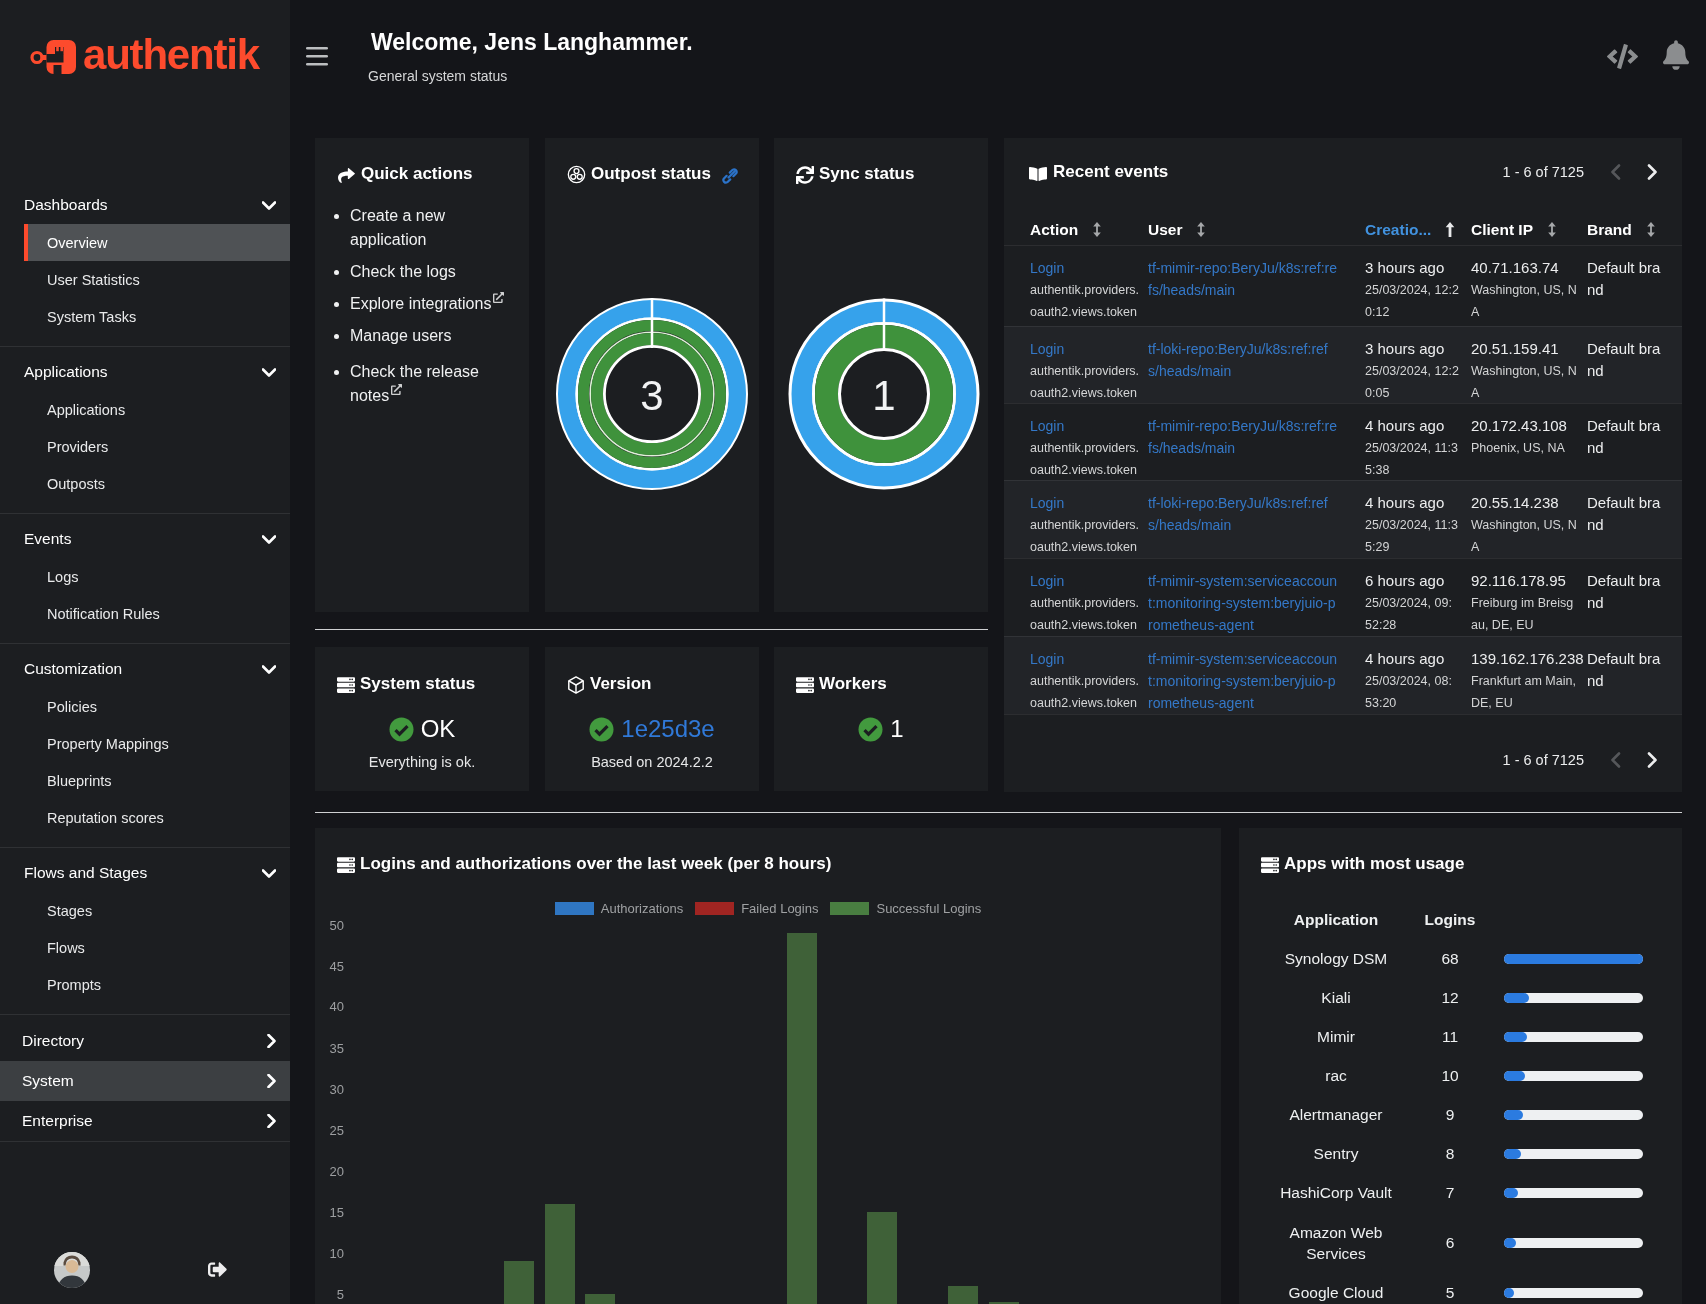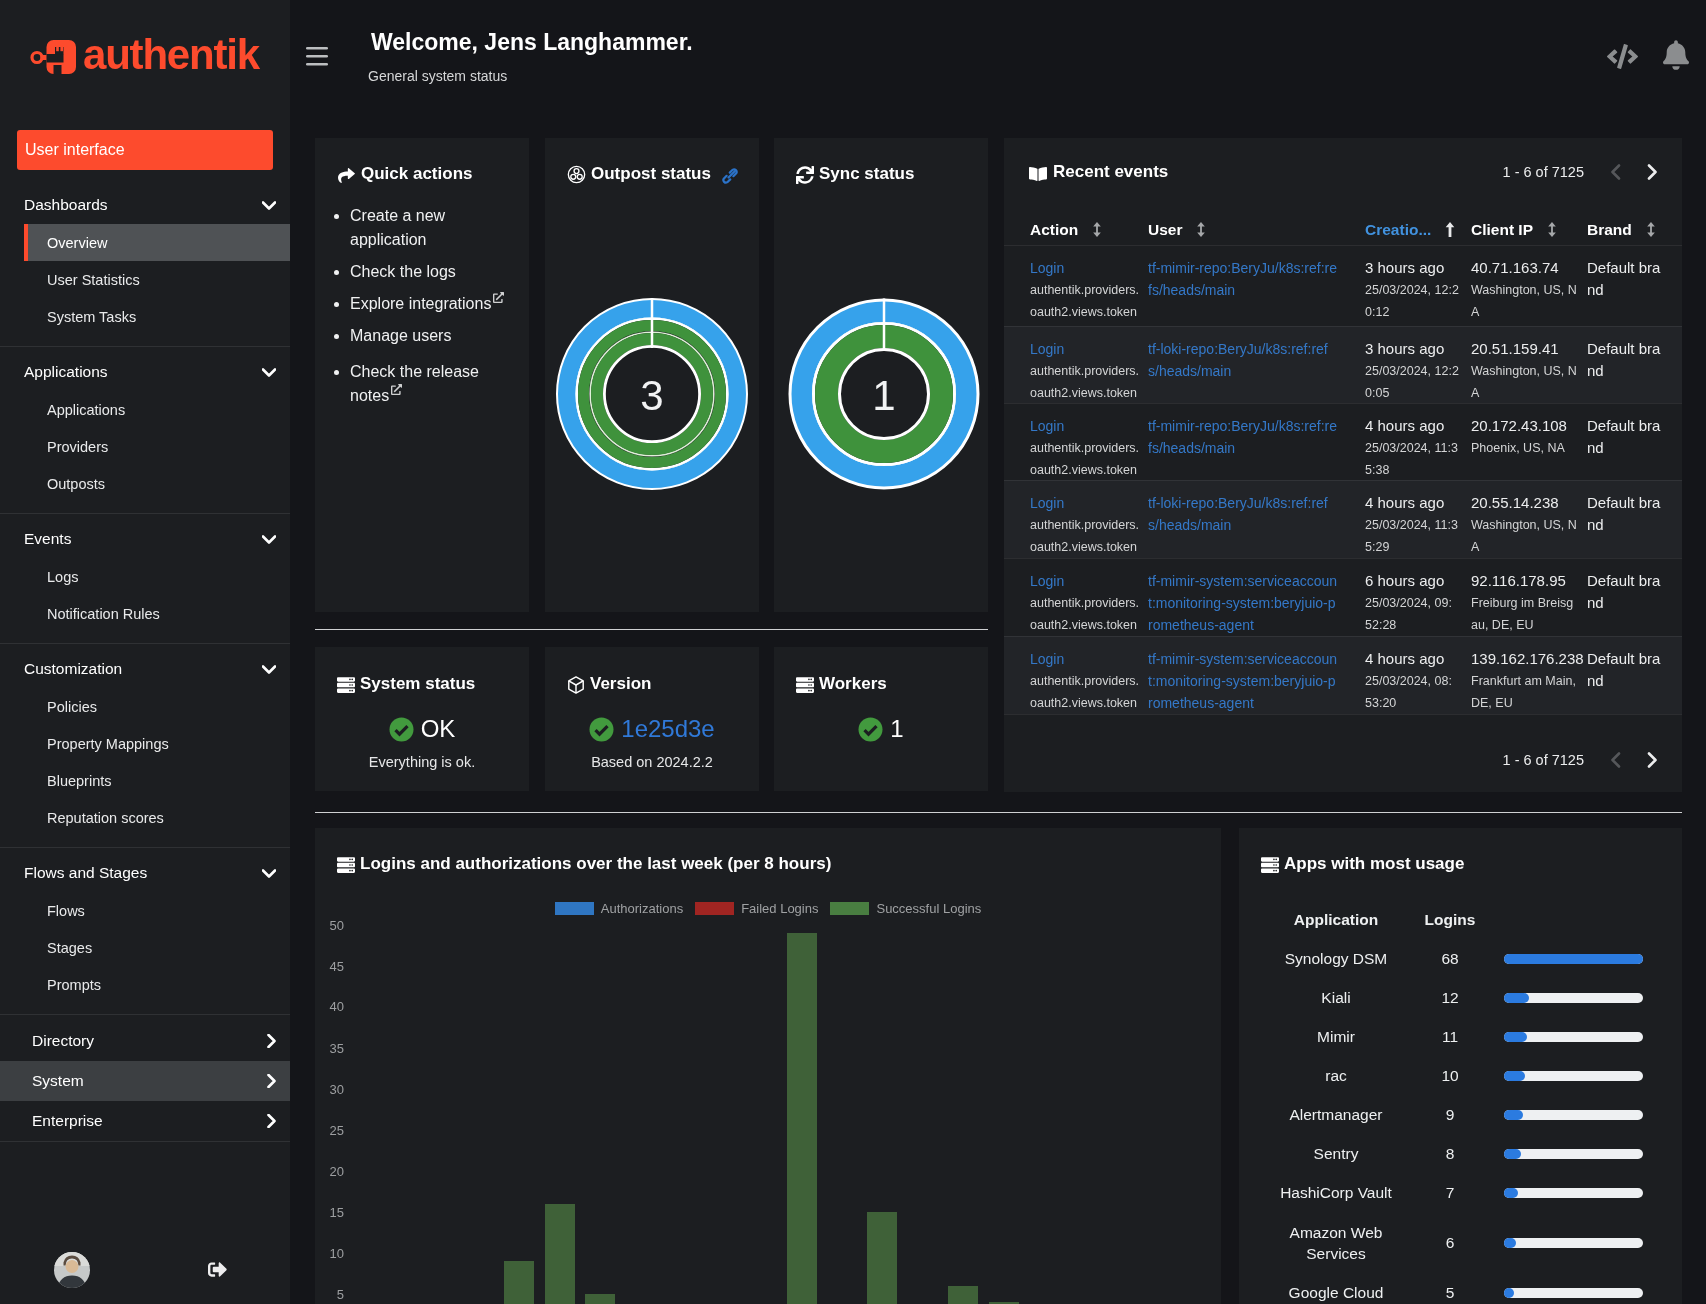--- a/index.html
+++ b/index.html
@@ -3,21 +3,21 @@
 <style>
 *{margin:0;padding:0;box-sizing:border-box}
 html,body{width:1706px;height:1304px;background:#141519;overflow:hidden;font-family:"Liberation Sans",sans-serif;position:relative}
 .abs{position:absolute}
 .card{position:absolute;background:#1c1e21}
 .ct{display:flex;align-items:flex-end;gap:5px;font-weight:bold;font-size:17px;color:#fff}
 .sep{height:1px;background:#2f3134}
 .nhead{height:38px;display:flex;align-items:center;justify-content:space-between;padding:0 14px 0 24px;color:#fff;font-size:15.5px}
 .nitem{height:37px;display:flex;align-items:center;padding-left:47px;color:#e9eaeb;font-size:14.5px}
 .nitem.cur{margin:0;padding-left:19px;border-left:4px solid #fd4b2d;background:#4f5255;margin-left:24px;color:#fff}
-.ntop{height:40px;display:flex;align-items:center;justify-content:space-between;padding:0 14px 0 32px;color:#fff;font-size:15.5px}
+.ntop{height:40px;display:flex;align-items:center;justify-content:space-between;padding:0 14px 0 22px;color:#fff;font-size:15.5px}
 .grp{padding-top:6px;padding-bottom:11px}
 .link{color:#3478c8;text-decoration:none}
 .sub{font-size:12.5px;color:#d4d5d6}
 .cellmain{font-size:15px;color:#ecedee}
 .re-c1{width:118px;display:flex;align-items:center}
 .re-c2{width:217px}
 .re-c3{width:106px}
 .re-c4{width:116px}
 .re-c5{width:84px}
 .rerow{display:flex;padding:11px 0 0 26px;border-top:1px solid rgba(255,255,255,.07);line-height:22px}
@@ -53,21 +53,20 @@
       <rect x="26" y="11" width="8.5" height="7.2"></rect>
       <rect x="24.5" y="29" width="8" height="9"></rect>
     </g>
     <g fill="#fd4b2d">
       <rect x="27.2" y="11" width="2.6" height="4.2"></rect>
       <rect x="31.4" y="11" width="2.6" height="4.2"></rect>
     </g>
     <text x="54" y="32.5" font-family="Liberation Sans" font-size="42" font-weight="bold" letter-spacing="-1.2" fill="#fd4b2d">authentik</text>
   </svg>
 
-  <div class="abs" style="left:17px;top:130px;width:256px;height:40px;background:#fd4b2d;border-radius:3px;display:flex;align-items:center;padding-left:8px;color:#fff;font-size:16px">User interface</div>
   <div class="abs" style="left:0;top:186px;width:290px" id="nav">
     <div class="nhead">Dashboards<svg width="14" height="9" viewBox="0 0 14 9">
           <path d="M1 1.5 L7 7.5 L13 1.5" stroke="#fff" stroke-width="2.6" fill="none" stroke-linecap="round" stroke-linejoin="round"></path>
         </svg></div>
     <div class="nitem cur">Overview</div>
     <div class="nitem">User Statistics</div>
     <div class="nitem">System Tasks</div>
     <div style="height:11px"></div>
       <div class="sep"></div>
     <div class="grp">
@@ -94,22 +93,22 @@
       <div class="nitem">Policies</div>
       <div class="nitem">Property Mappings</div>
       <div class="nitem">Blueprints</div>
       <div class="nitem">Reputation scores</div>
     </div>
       <div class="sep"></div>
     <div class="grp">
       <div class="nhead">Flows and Stages<svg width="14" height="9" viewBox="0 0 14 9">
             <path d="M1 1.5 L7 7.5 L13 1.5" stroke="#fff" stroke-width="2.6" fill="none" stroke-linecap="round" stroke-linejoin="round"></path>
           </svg></div>
+      <div class="nitem">Stages</div>
       <div class="nitem">Flows</div>
-      <div class="nitem">Stages</div>
       <div class="nitem">Prompts</div>
     </div>
       <div class="sep"></div>
     <div style="height:6px"></div>
     <div class="ntop">Directory<svg width="9" height="14" viewBox="0 0 9 14">
           <path d="M1.5 1 L7.5 7 L1.5 13" stroke="#fff" stroke-width="2.6" fill="none" stroke-linecap="round" stroke-linejoin="round"></path>
         </svg></div>
     <div class="ntop" style="background:#3c3f42">System<svg width="9" height="14" viewBox="0 0 9 14">
           <path d="M1.5 1 L7.5 7 L1.5 13" stroke="#fff" stroke-width="2.6" fill="none" stroke-linecap="round" stroke-linejoin="round"></path>
         </svg></div>

